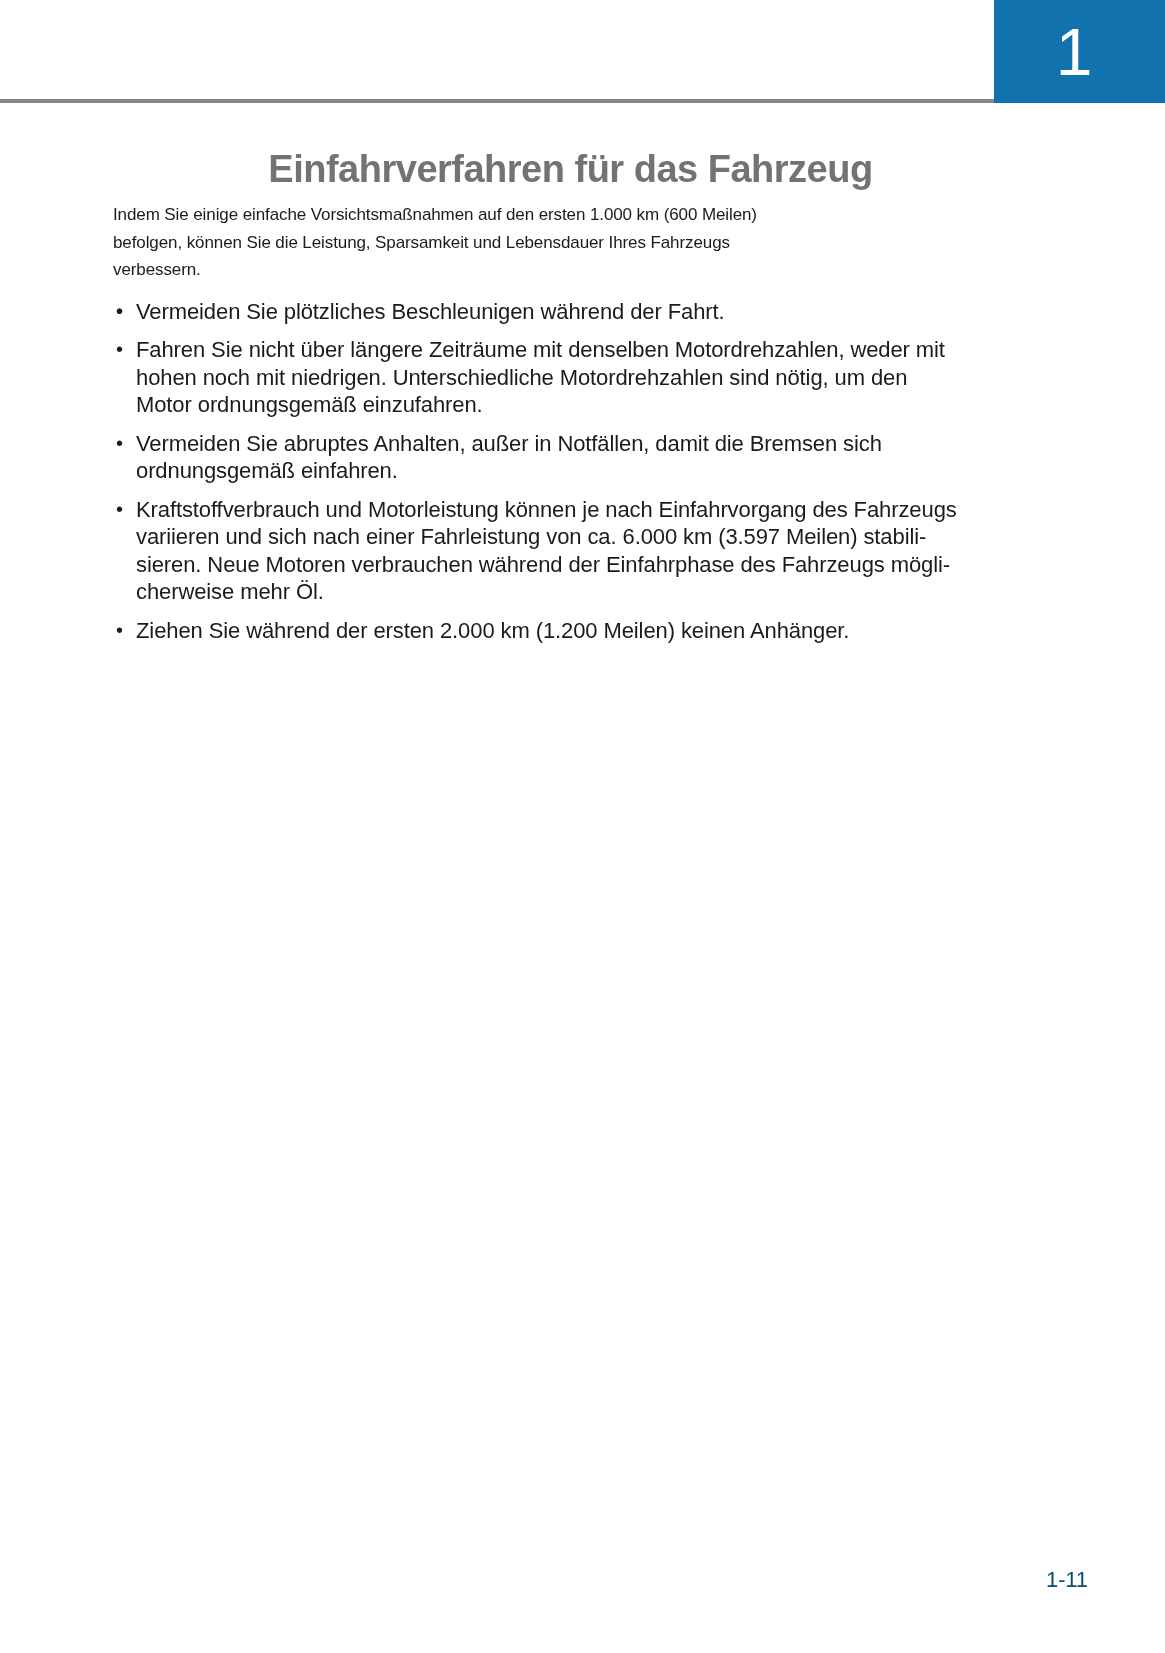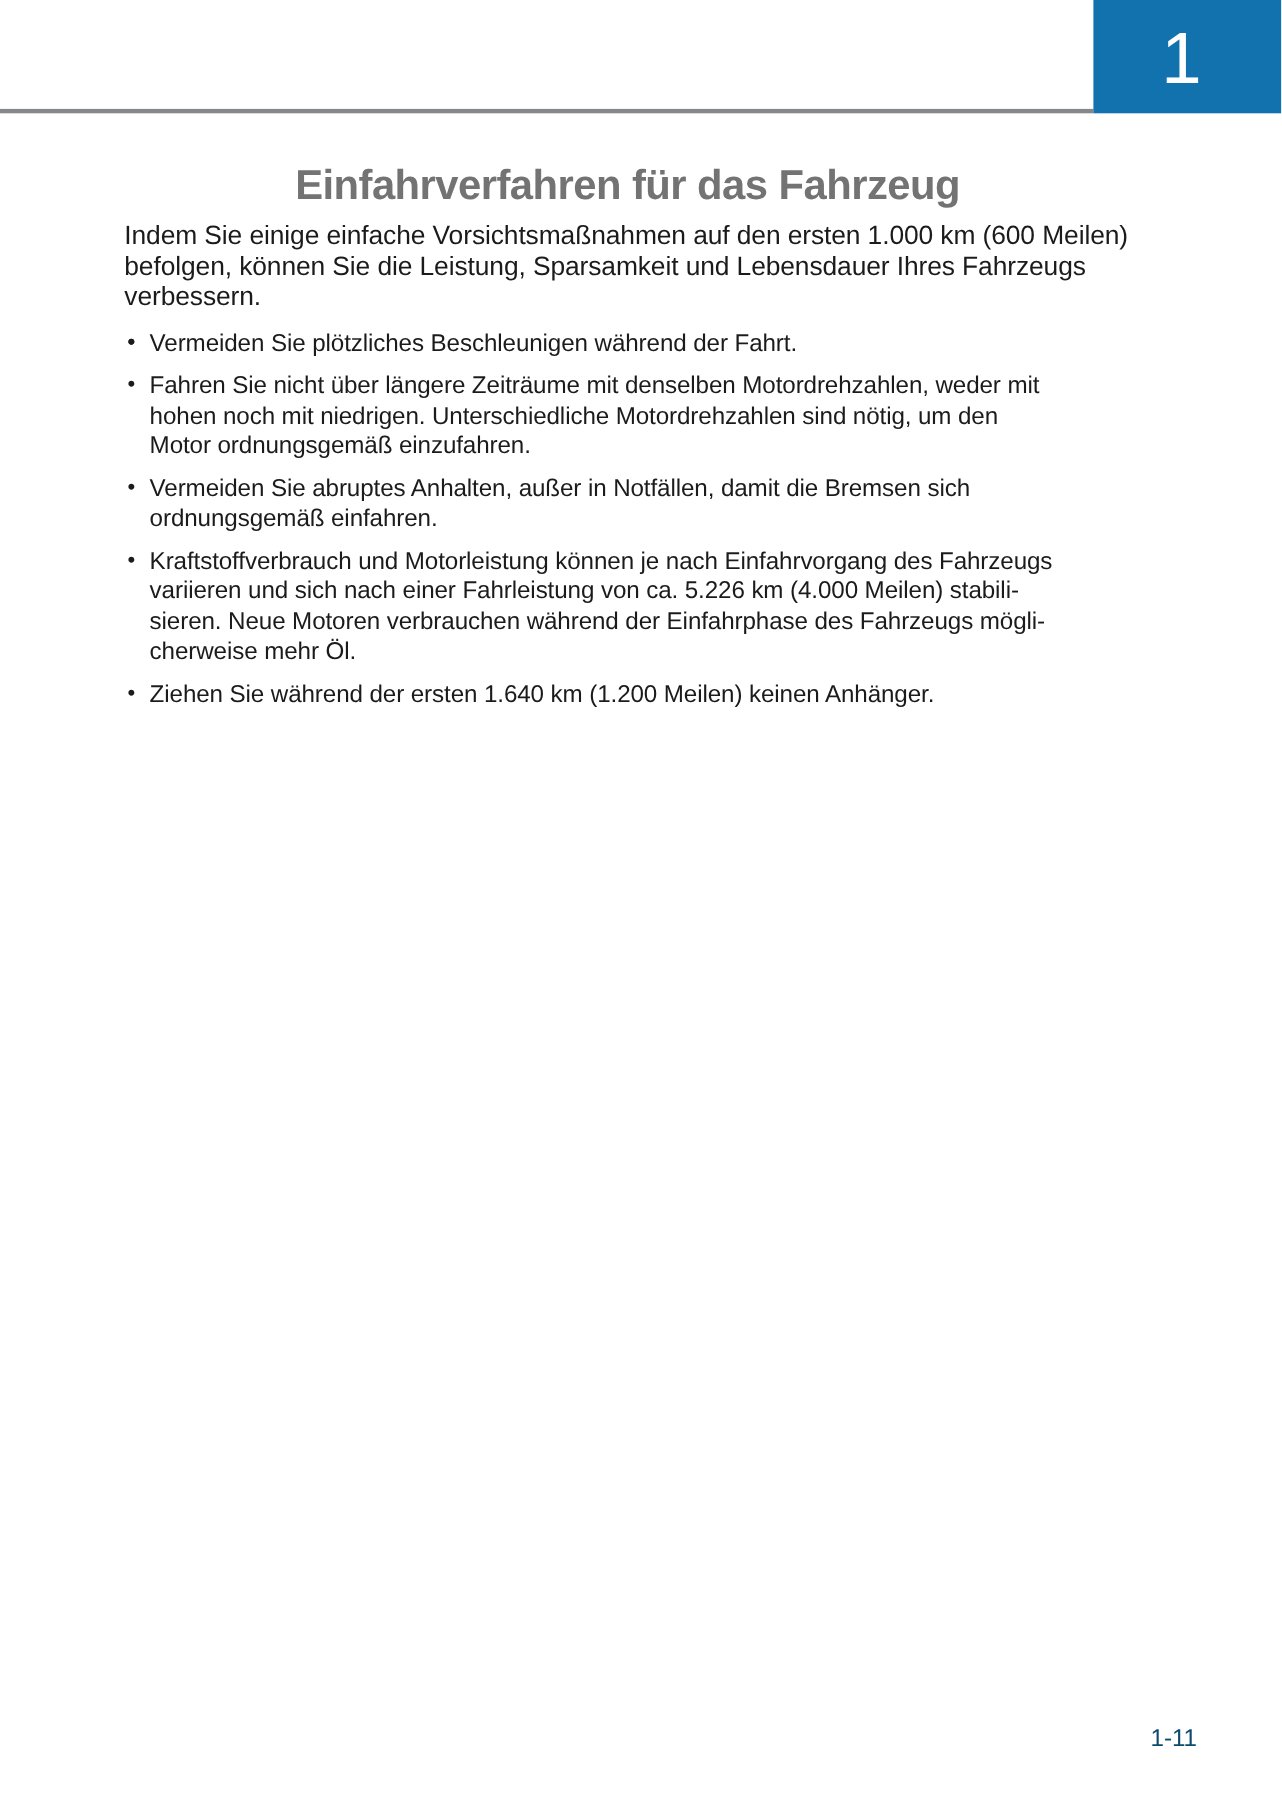--- a/index.html
+++ b/index.html
@@ -53,21 +53,21 @@
     margin: 42px 0 0 0;
     text-align: center;
     color: #737373;
     font-size: 38px;
     line-height: 48px;
     font-weight: bold;
     letter-spacing: -0.5px;
   }
   .intro {
     margin: 8px 0 0 0;
-    font-size: 24px;
+    font-size: 17px;
     line-height: 27.5px;
     letter-spacing: -0.1px;
     white-space: pre-line;
   }
   .bullet-list {
     list-style: none;
     margin: 14px 0 0 0;
     padding: 0;
   }
   .bullet-item {
@@ -130,27 +130,27 @@
 Motor ordnungsgemäß einzufahren.</span>
       </li>
       <li class="bullet-item">
         <span class="bullet-marker">•</span>
         <span class="bullet-text">Vermeiden Sie abruptes Anhalten, außer in Notfällen, damit die Bremsen sich
 ordnungsgemäß einfahren.</span>
       </li>
       <li class="bullet-item">
         <span class="bullet-marker">•</span>
         <span class="bullet-text">Kraftstoffverbrauch und Motorleistung können je nach Einfahrvorgang des Fahrzeugs
-variieren und sich nach einer Fahrleistung von ca. 5.226 km (4.000 Meilen) stabili-
+variieren und sich nach einer Fahrleistung von ca. 6.000 km (3.597 Meilen) stabili-
 sieren. Neue Motoren verbrauchen während der Einfahrphase des Fahrzeugs mögli-
 cherweise mehr Öl.</span>
       </li>
       <li class="bullet-item">
         <span class="bullet-marker">•</span>
-        <span class="bullet-text">Ziehen Sie während der ersten 1.640 km (1.200 Meilen) keinen Anhänger.</span>
+        <span class="bullet-text">Ziehen Sie während der ersten 2.000 km (1.200 Meilen) keinen Anhänger.</span>
       </li>
     </ul>
 
   </div>
 
   <div class="page-number">1-11</div>
 
 </div>
 
 </body></html>

